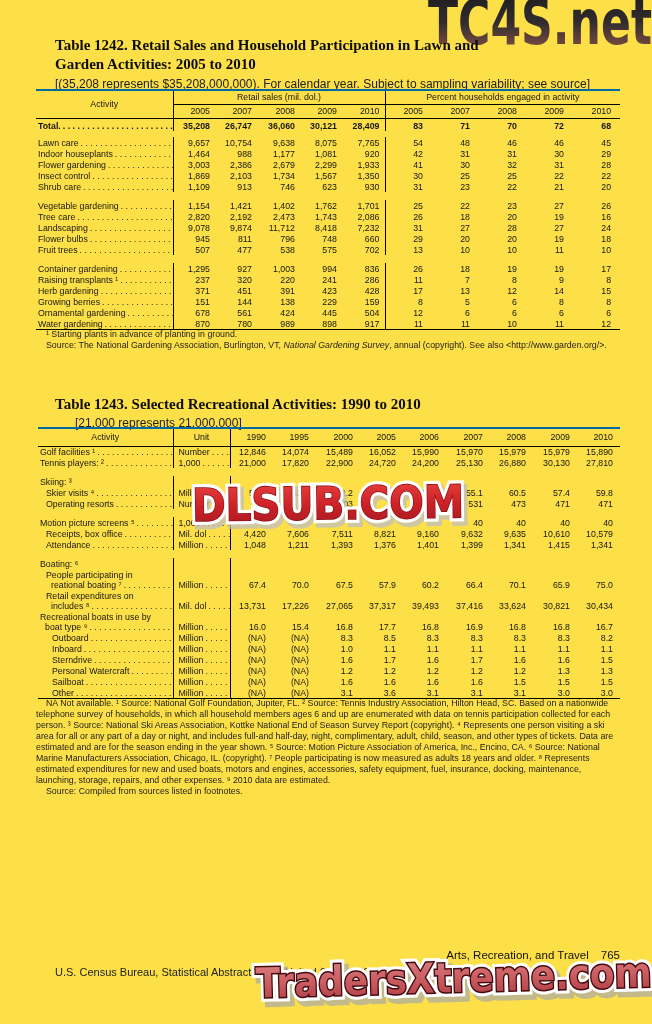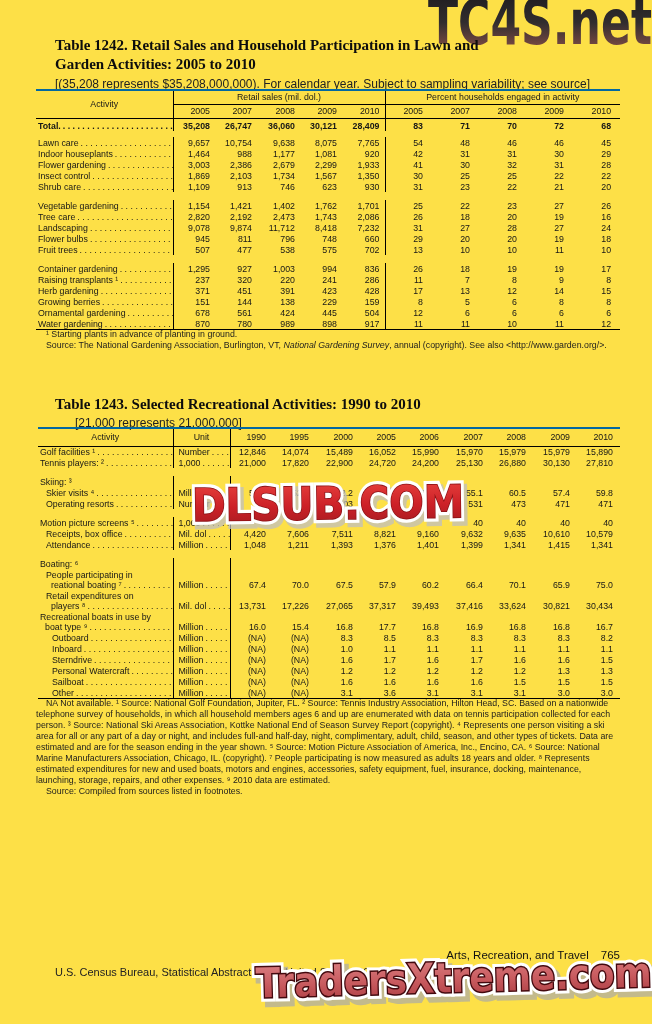--- a/index.html
+++ b/index.html
@@ -706,21 +706,21 @@
           <td class="num">66.4</td>
           <td class="num">70.1</td>
           <td class="num">65.9</td>
           <td class="num">75.0</td>
         </tr>
         <tr style="height: 21px;">
           <td class="labcell">
             <div class="labwrap">
               <div style="padding-left: 8px;">Retail expenditures on</div>
               <div class="lab" style="padding-left: 13px;">
-                <span class="txt">players ⁸</span>
+                <span class="txt">includes ⁸</span>
                 <span class="lead"> . . . . . . . . . . . . . . . . . . . . . . . . . . . . . . . . . . . . . . . . . . . . . . . . . . . . . . . . . . . .</span>
               </div>
             </div>
           </td>
           <td class="unitcell gl">
             <div class="lab">
               <span class="txt">Mil. dol</span>
               <span class="lead"> . . . . . . . . . . . . . . . . . . . . . . . . . . . . . . . . . . . . . . . . . . . . . . . . . . . . . . . . . . . .</span>
             </div>
           </td>

